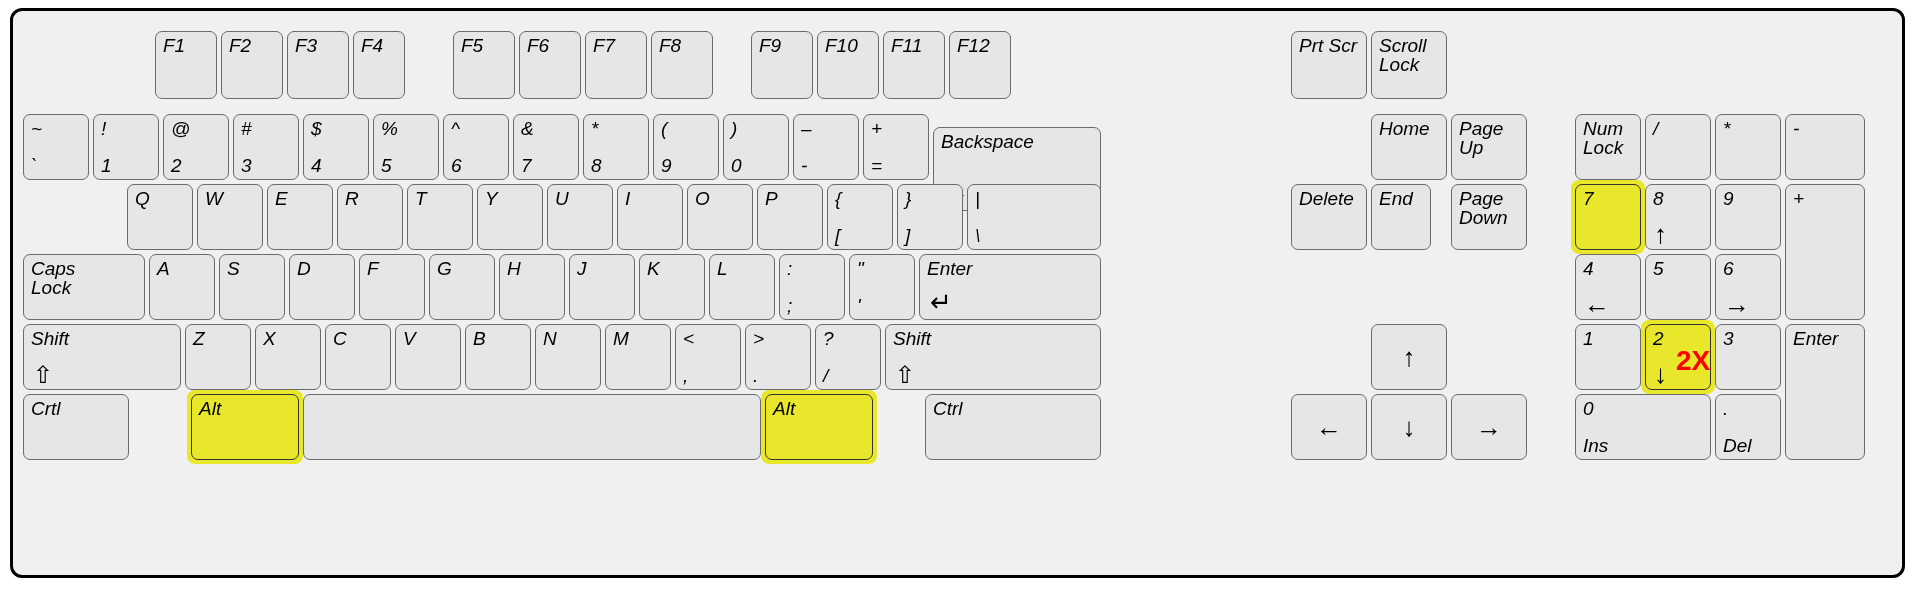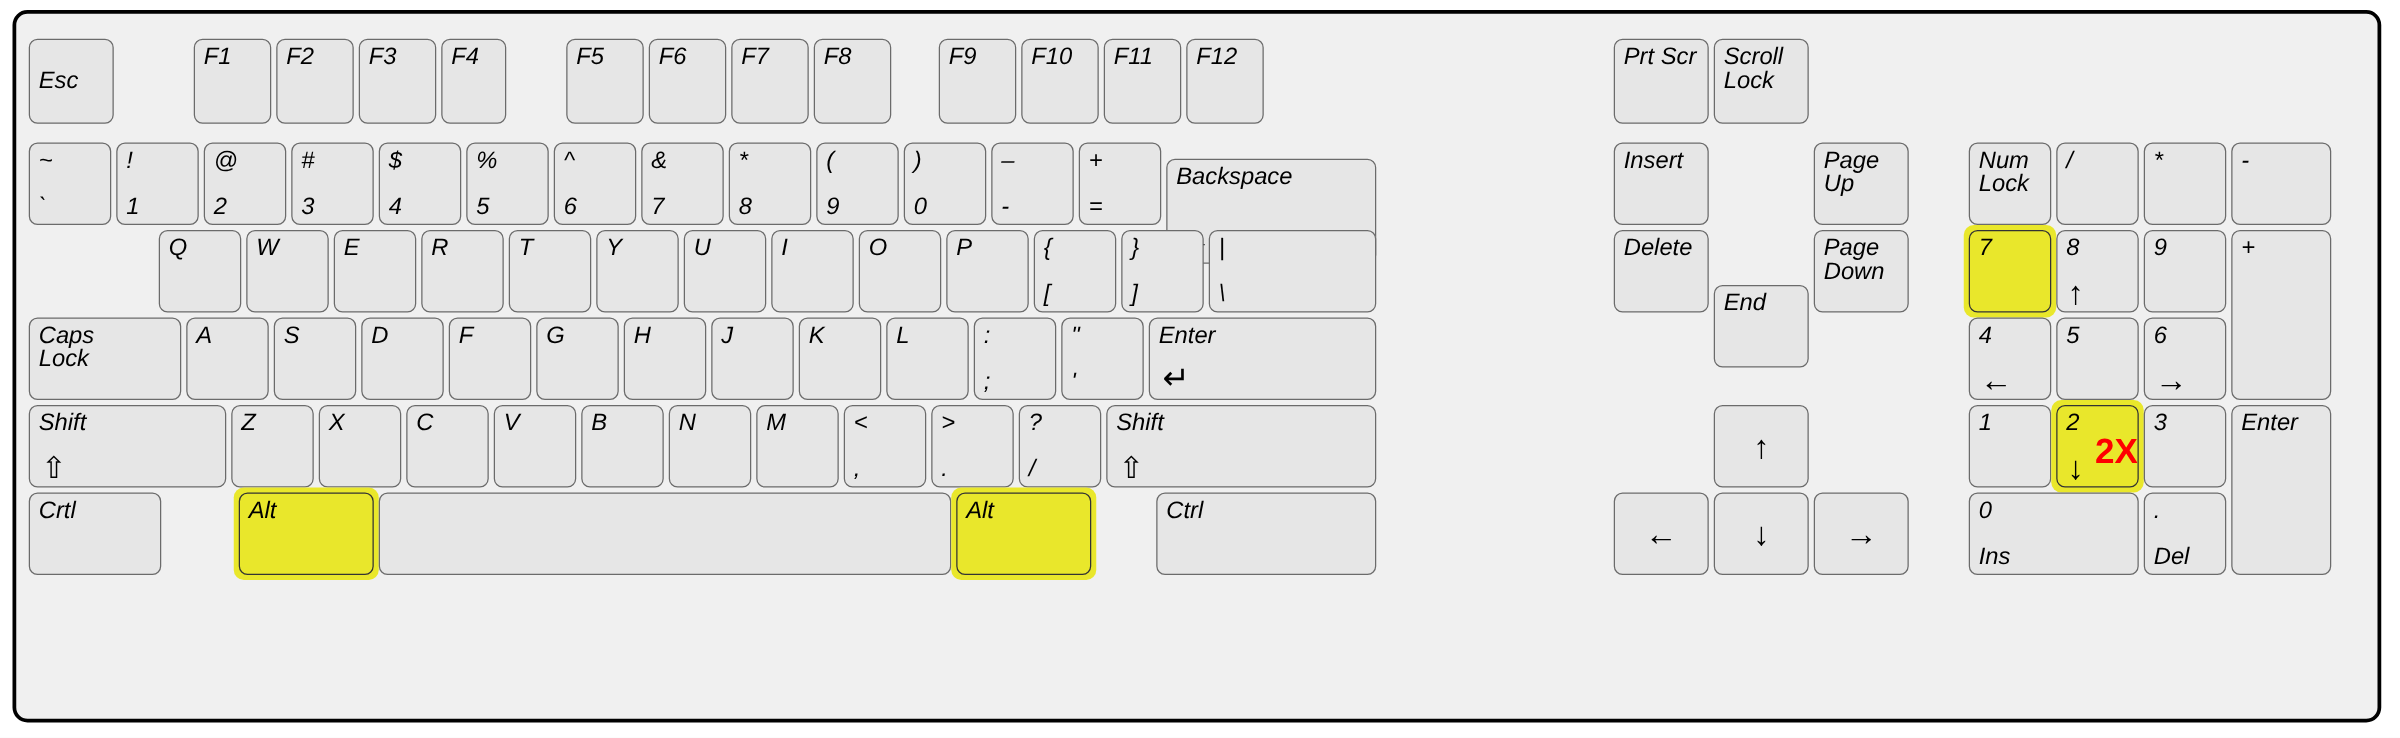--- a/index.html
+++ b/index.html
@@ -65,23 +65,20 @@
     font-size:24px;
     line-height:1;
     color:#000;
   }
 </style>
 </head>
 <body>
 
 <div id="keyboard">
 
-  <div class="key" style="left:10px;top:20px;width:68px;height:68px;">
-    <span class="lbl mid">Esc</span>
-  </div>
 
   <div class="key" style="left:142px;top:20px;width:62px;height:68px;">
     <span class="lbl tl">F1</span>
   </div>
   <div class="key" style="left:208px;top:20px;width:62px;height:68px;">
     <span class="lbl tl">F2</span>
   </div>
   <div class="key" style="left:274px;top:20px;width:62px;height:68px;">
     <span class="lbl tl">F3</span>
   </div>
@@ -324,32 +321,32 @@
   </div>
 
   <div class="key" style="left:912px;top:383px;width:176px;height:66px;">
     <span class="lbl tl">Ctrl</span>
   </div>
   <div class="key" style="left:1358px;top:20px;width:76px;height:68px;">
     <span class="lbl tl">Scroll
 Lock</span>
   </div>
 
-  <div class="key" style="left:1278px;top:103px;width:76px;height:66px;">
-    <span class="lbl tl">Insert</span>
+  <div class="key" style="left:1358px;top:103px;width:76px;height:66px;">
+    <span class="lbl tl">Home</span>
   </div>
   <div class="key" style="left:1438px;top:103px;width:76px;height:66px;">
     <span class="lbl tl">Page
 Up</span>
   </div>
 
   <div class="key" style="left:1278px;top:173px;width:76px;height:66px;">
     <span class="lbl tl">Delete</span>
   </div>
-  <div class="key" style="left:1358px;top:173px;width:76px;height:66px;margin-top:44px;">
+  <div class="key" style="left:1358px;top:173px;width:60px;height:66px;">
     <span class="lbl tl">End</span>
   </div>
   <div class="key" style="left:1438px;top:173px;width:76px;height:66px;">
     <span class="lbl tl">Page
 Down</span>
   </div>
 
   <div class="key" style="left:1358px;top:313px;width:76px;height:66px;">
     <span class="arrow c" style="left:50%;top:50%;transform:translate(-50%,-50%);">↑</span>
   </div>

